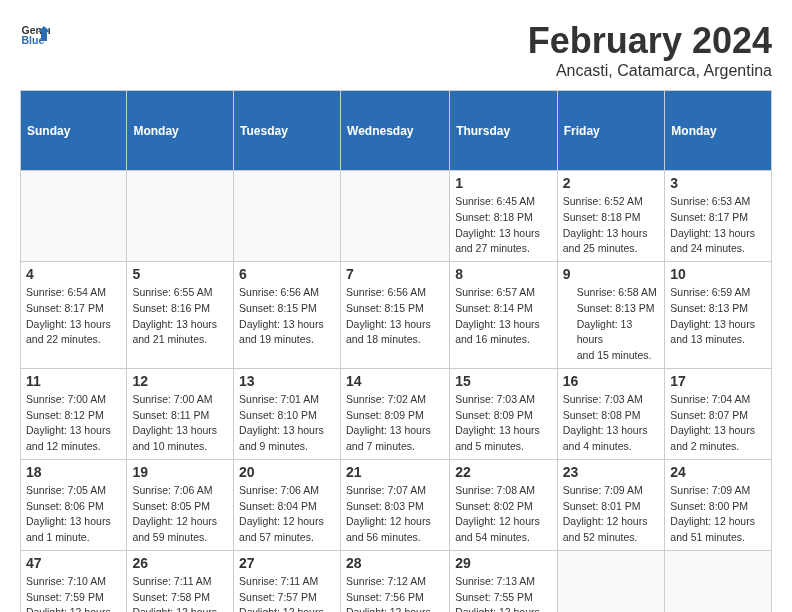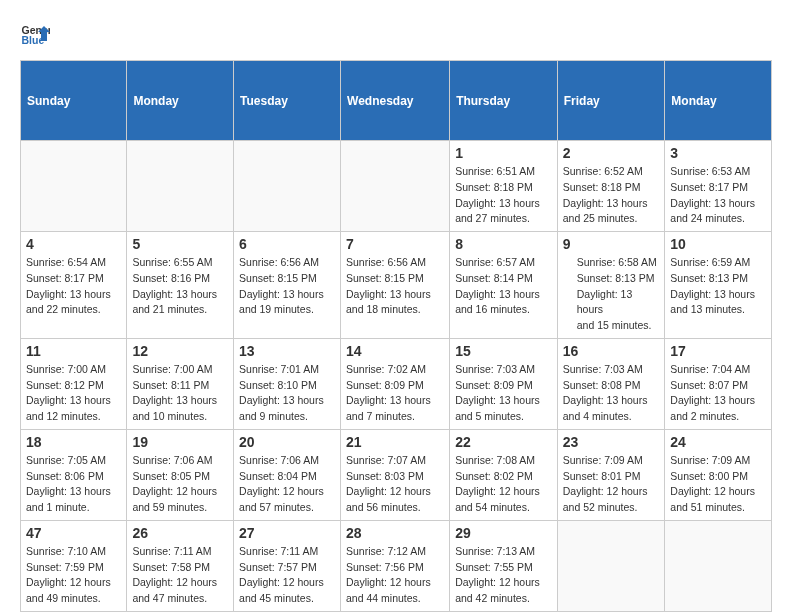--- a/index.html
+++ b/index.html
@@ -80,20 +80,24 @@
 </head>
 <body>
 
 <div class="header-section">
   <div class="logo">
     <svg class="logo-icon" viewBox="0 0 40 40">
       <text x="2" y="18" font-size="14" font-weight="bold" fill="#333">General</text>
       <text x="2" y="32" font-size="14" font-weight="bold" fill="#2a6db5">Blue</text>
       <polygon points="32,8 40,16 36,16 36,28 28,28 28,16 24,16" fill="#2a6db5"></polygon>
     </svg>
+  </div>
+  <div class="title-section">
+    <div class="month-title">February 2024</div>
+    <div class="location-title">Ancasti, Catamarca, Argentina</div>
   </div>
 </div>
 
 <table>
   <thead>
     <tr id="header-row">
         <th class="day-header">Sunday</th>
         <th class="day-header">Monday</th>
         <th class="day-header">Tuesday</th>
         <th class="day-header">Wednesday</th>
@@ -103,21 +107,21 @@
       </tr>
   </thead>
   <tbody id="calendar-body">
       <tr>
         <td class="calendar-cell empty"></td>
         <td class="calendar-cell empty"></td>
         <td class="calendar-cell empty"></td>
         <td class="calendar-cell empty"></td>
         <td class="calendar-cell">
           <div class="day-number">1</div>
-          <div class="day-info" style="white-space: pre-line;">Sunrise: 6:51 AM
+          <div class="day-info" style="white-space: pre-line;">Sunrise: 6:45 AM
 Sunset: 8:18 PM
 Daylight: 13 hours
 and 27 minutes.</div>
         </td>
         <td class="calendar-cell">
           <div class="day-number">2</div>
           <div class="day-info" style="white-space: pre-line;">Sunrise: 6:52 AM
 Sunset: 8:18 PM
 Daylight: 13 hours
 and 25 minutes.</div>

